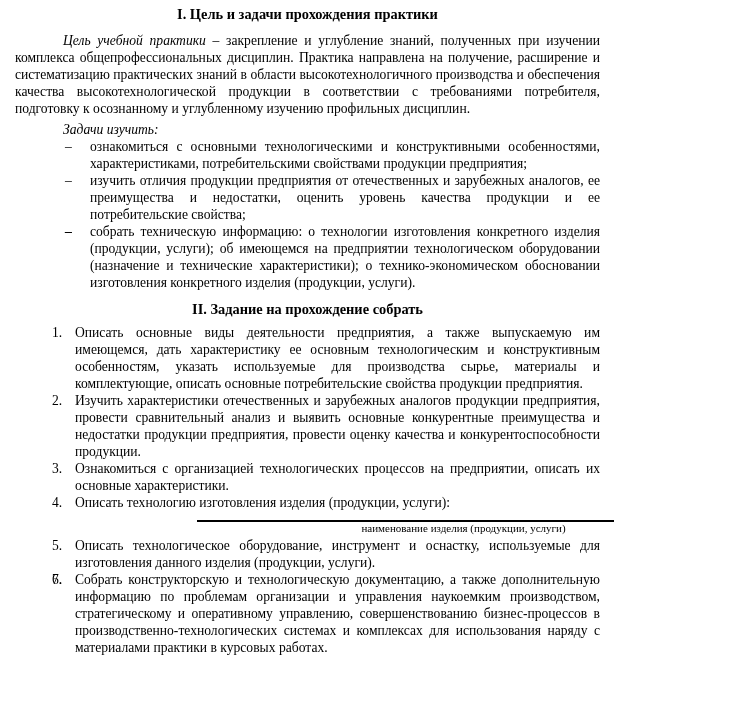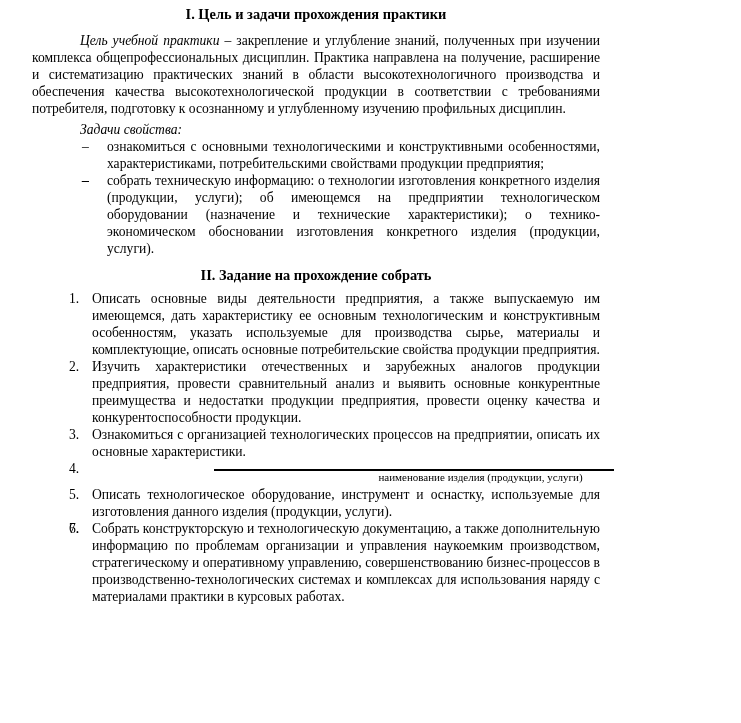--- a/index.html
+++ b/index.html
@@ -1,18 +1,18 @@
 <!DOCTYPE html>
 <html lang="ru"><head>
 <meta charset="utf-8">
 <style>
   html,body { margin:0; padding:0; background:#ffffff; }
   .page {
     width:614px; height:723px; box-sizing:border-box;
-    padding:6px 14px 0 32px;
+    padding:6px 14px 0 15px;
     font-family:"Liberation Serif","DejaVu Serif",serif;
     font-size:13.6px; line-height:17px; color:#000;
     overflow:hidden;
   }
   .sec-title {
     text-align:center; font-weight:bold; font-size:14.4px;
     margin:0 0 9px 0;
   }
   .sec-title.second { margin:10px 0 6px 0; }
   .intro {
@@ -40,29 +40,30 @@
 </style>
 </head>
 <body>
 
 <div class="page">
 
   <div class="sec-title">I. Цель и задачи прохождения практики</div>
 
   <p class="intro"><span class="lead">Цель учебной практики</span><span> – закрепление и углубление знаний, полученных при изучении комплекса общепрофессиональных дисциплин. Практика направлена на получение, расширение и систематизацию практических знаний в области высокотехнологичного производства и обеспечения качества высокотехнологической продукции в соответствии с требованиями потребителя, подготовку к осознанному и углубленному изучению профильных дисциплин.</span></p>
 
-  <div class="tasks-label">Задачи свойства:</div>
+  <div class="tasks-label">Задачи изучить:</div>
 
   <div class="dash-list">
     <div class="dash-item">
       <span class="marker">–</span>
       <span>ознакомиться с основными технологическими и конструктивными особенностями, характеристиками, потребительскими свойствами продукции предприятия;</span>
     </div>
     <div class="dash-item">
       <span class="marker">–</span>
+      <span>изучить отличия продукции предприятия от отечественных и зарубежных аналогов, ее преимущества и недостатки, оценить уровень качества продукции и ее потребительские свойства;</span>
     </div>
     <div class="dash-item">
       <span class="marker">–</span>
     </div>
     <div class="dash-item">
       <span class="marker">–</span>
     </div>
     <div class="dash-item">
       <span class="marker">–</span>
       <span>собрать техническую информацию: о технологии изготовления конкретного изделия (продукции, услуги); об имеющемся на предприятии технологическом оборудовании (назначение и технические характеристики); о технико-экономическом обосновании изготовления конкретного изделия (продукции, услуги).</span>
@@ -79,20 +80,21 @@
     <div class="num-item">
       <span class="num">2.</span>
       <span>Изучить характеристики отечественных и зарубежных аналогов продукции предприятия, провести сравнительный анализ и выявить основные конкурентные преимущества и недостатки продукции предприятия, провести оценку качества и конкурентоспособности продукции.</span>
     </div>
     <div class="num-item">
       <span class="num">3.</span>
       <span>Ознакомиться с организацией технологических процессов на предприятии, описать их основные характеристики.</span>
     </div>
     <div class="num-item">
       <span class="num">4.</span>
+      <span>Описать технологию изготовления изделия (продукции, услуги):</span>
     </div>
 
     <div class="sig-block">
       <div class="sig-rule"></div>
       <div class="sig-caption">наименование изделия (продукции, услуги)</div>
     </div>
 
     <div class="num-item">
       <span class="num">5.</span>
       <span>Описать технологическое оборудование, инструмент и оснастку, используемые для изготовления данного изделия (продукции, услуги).</span>

